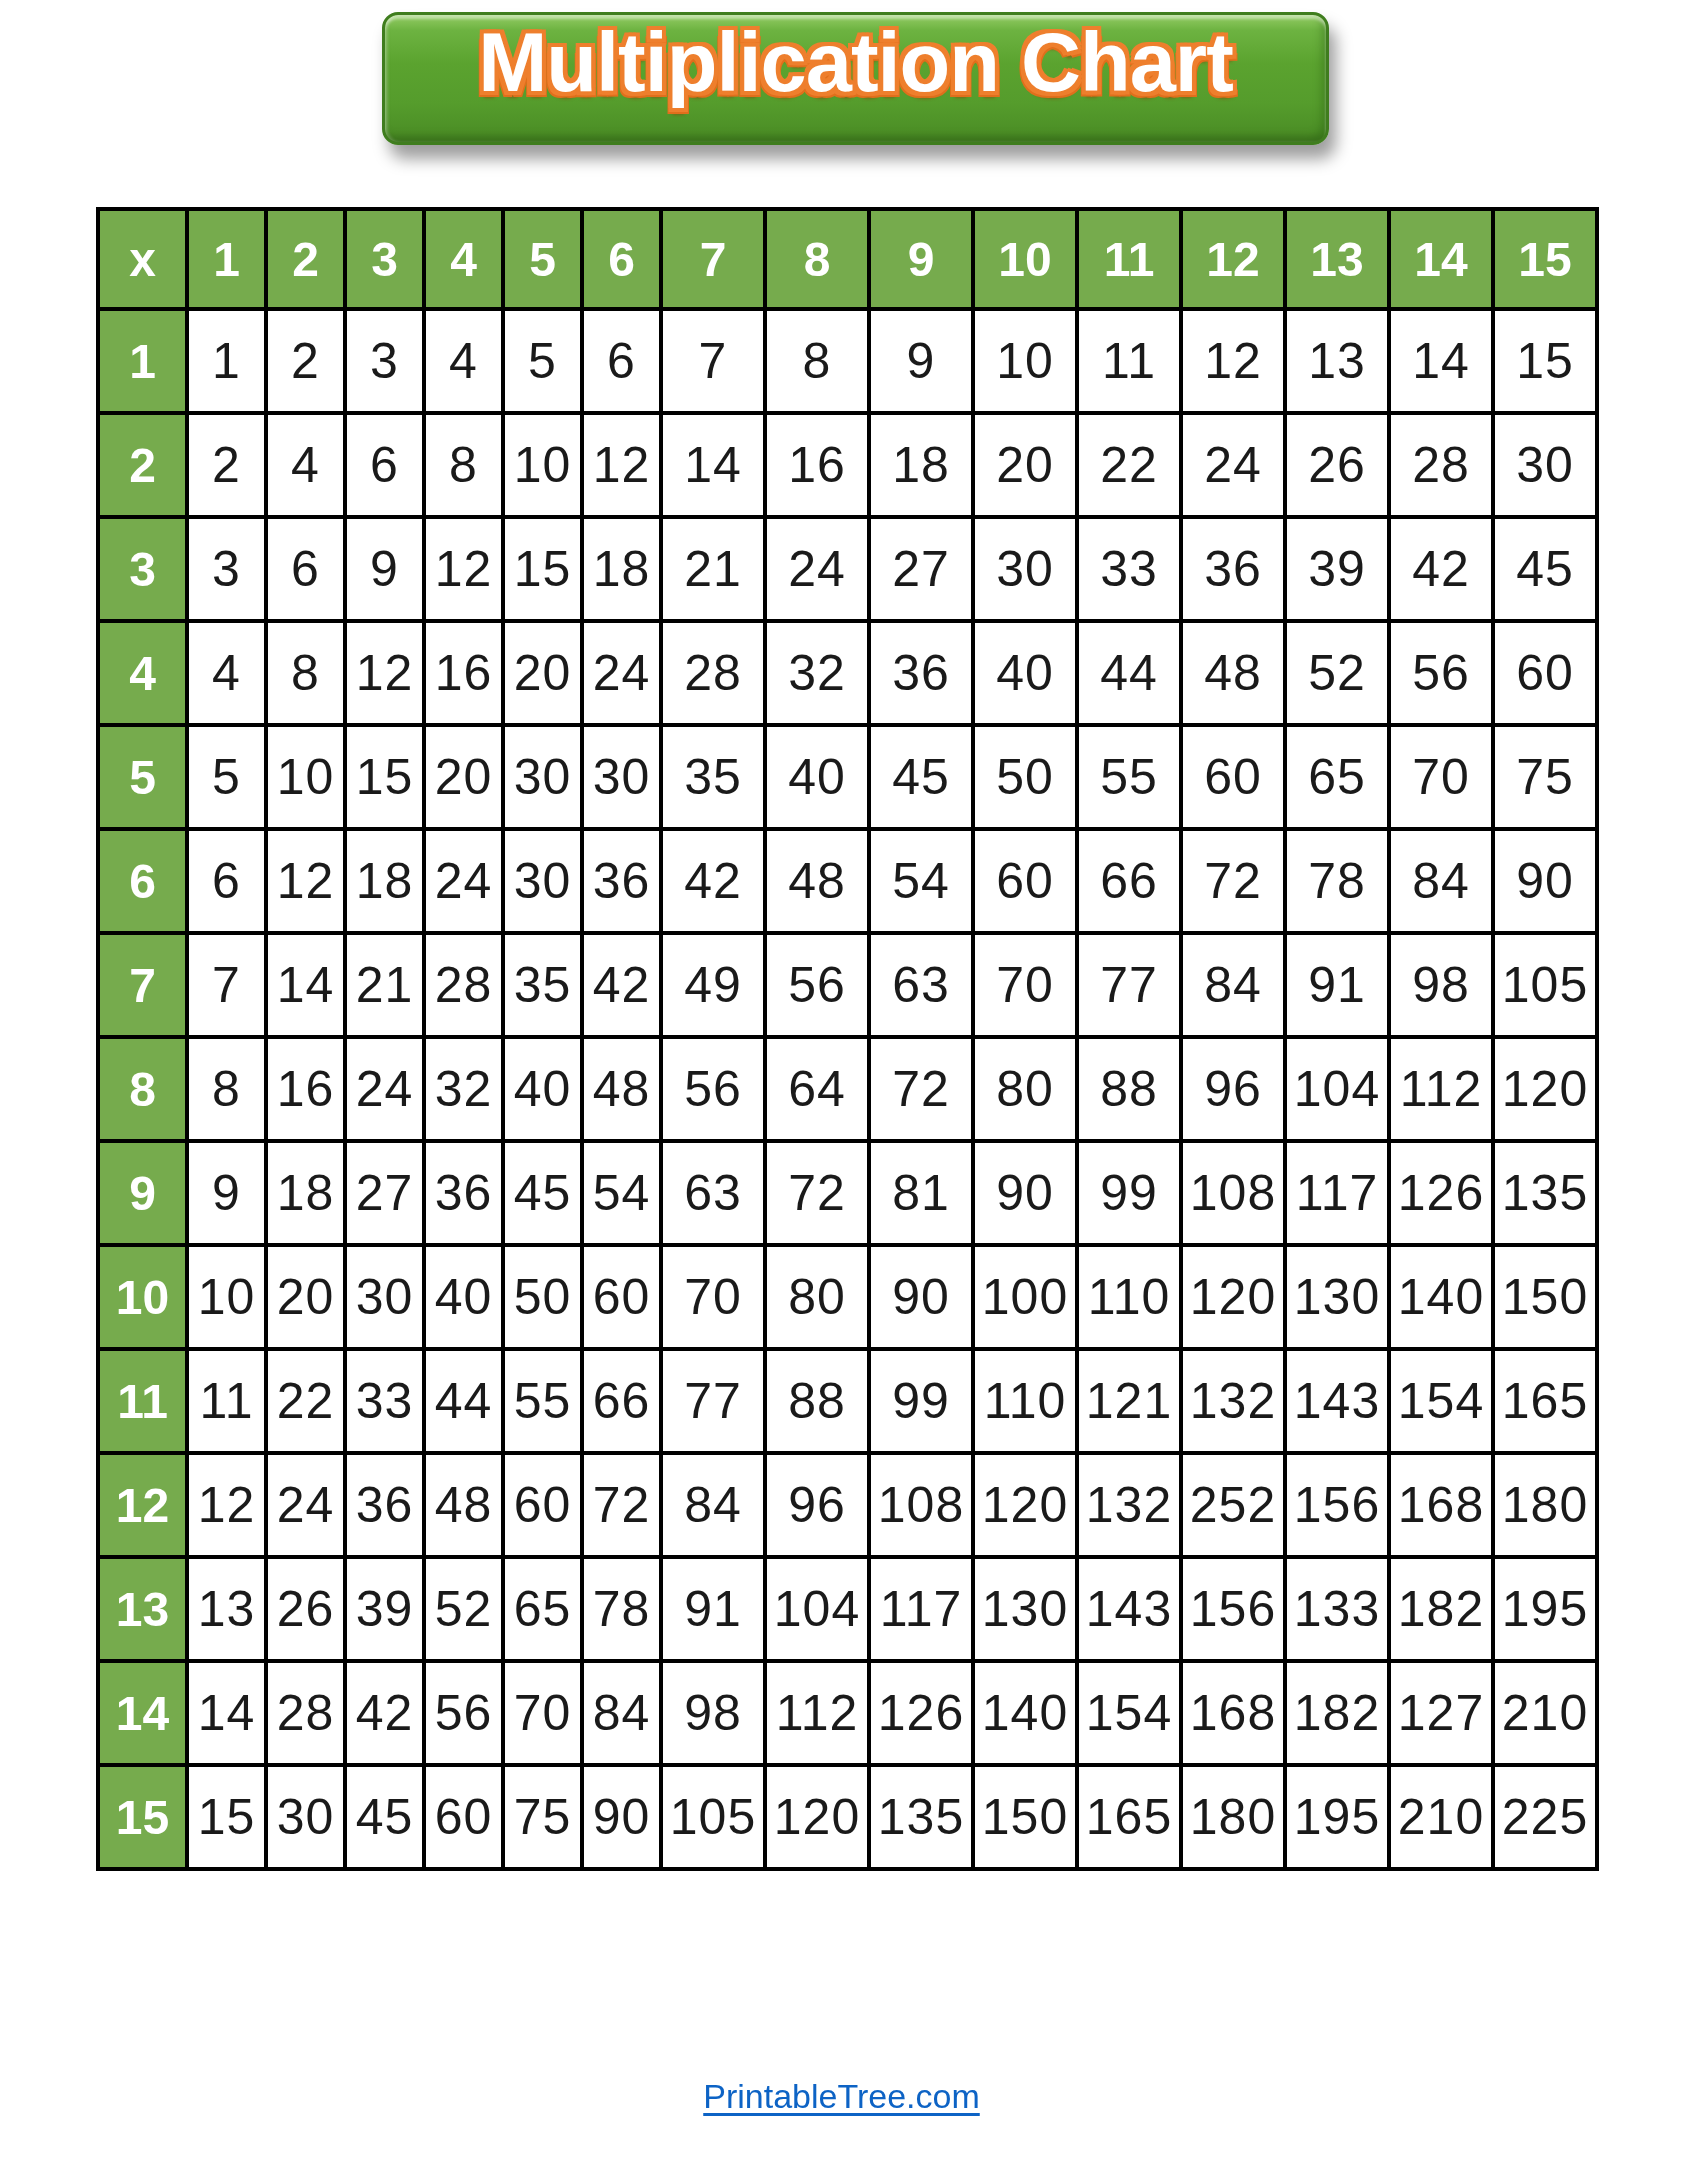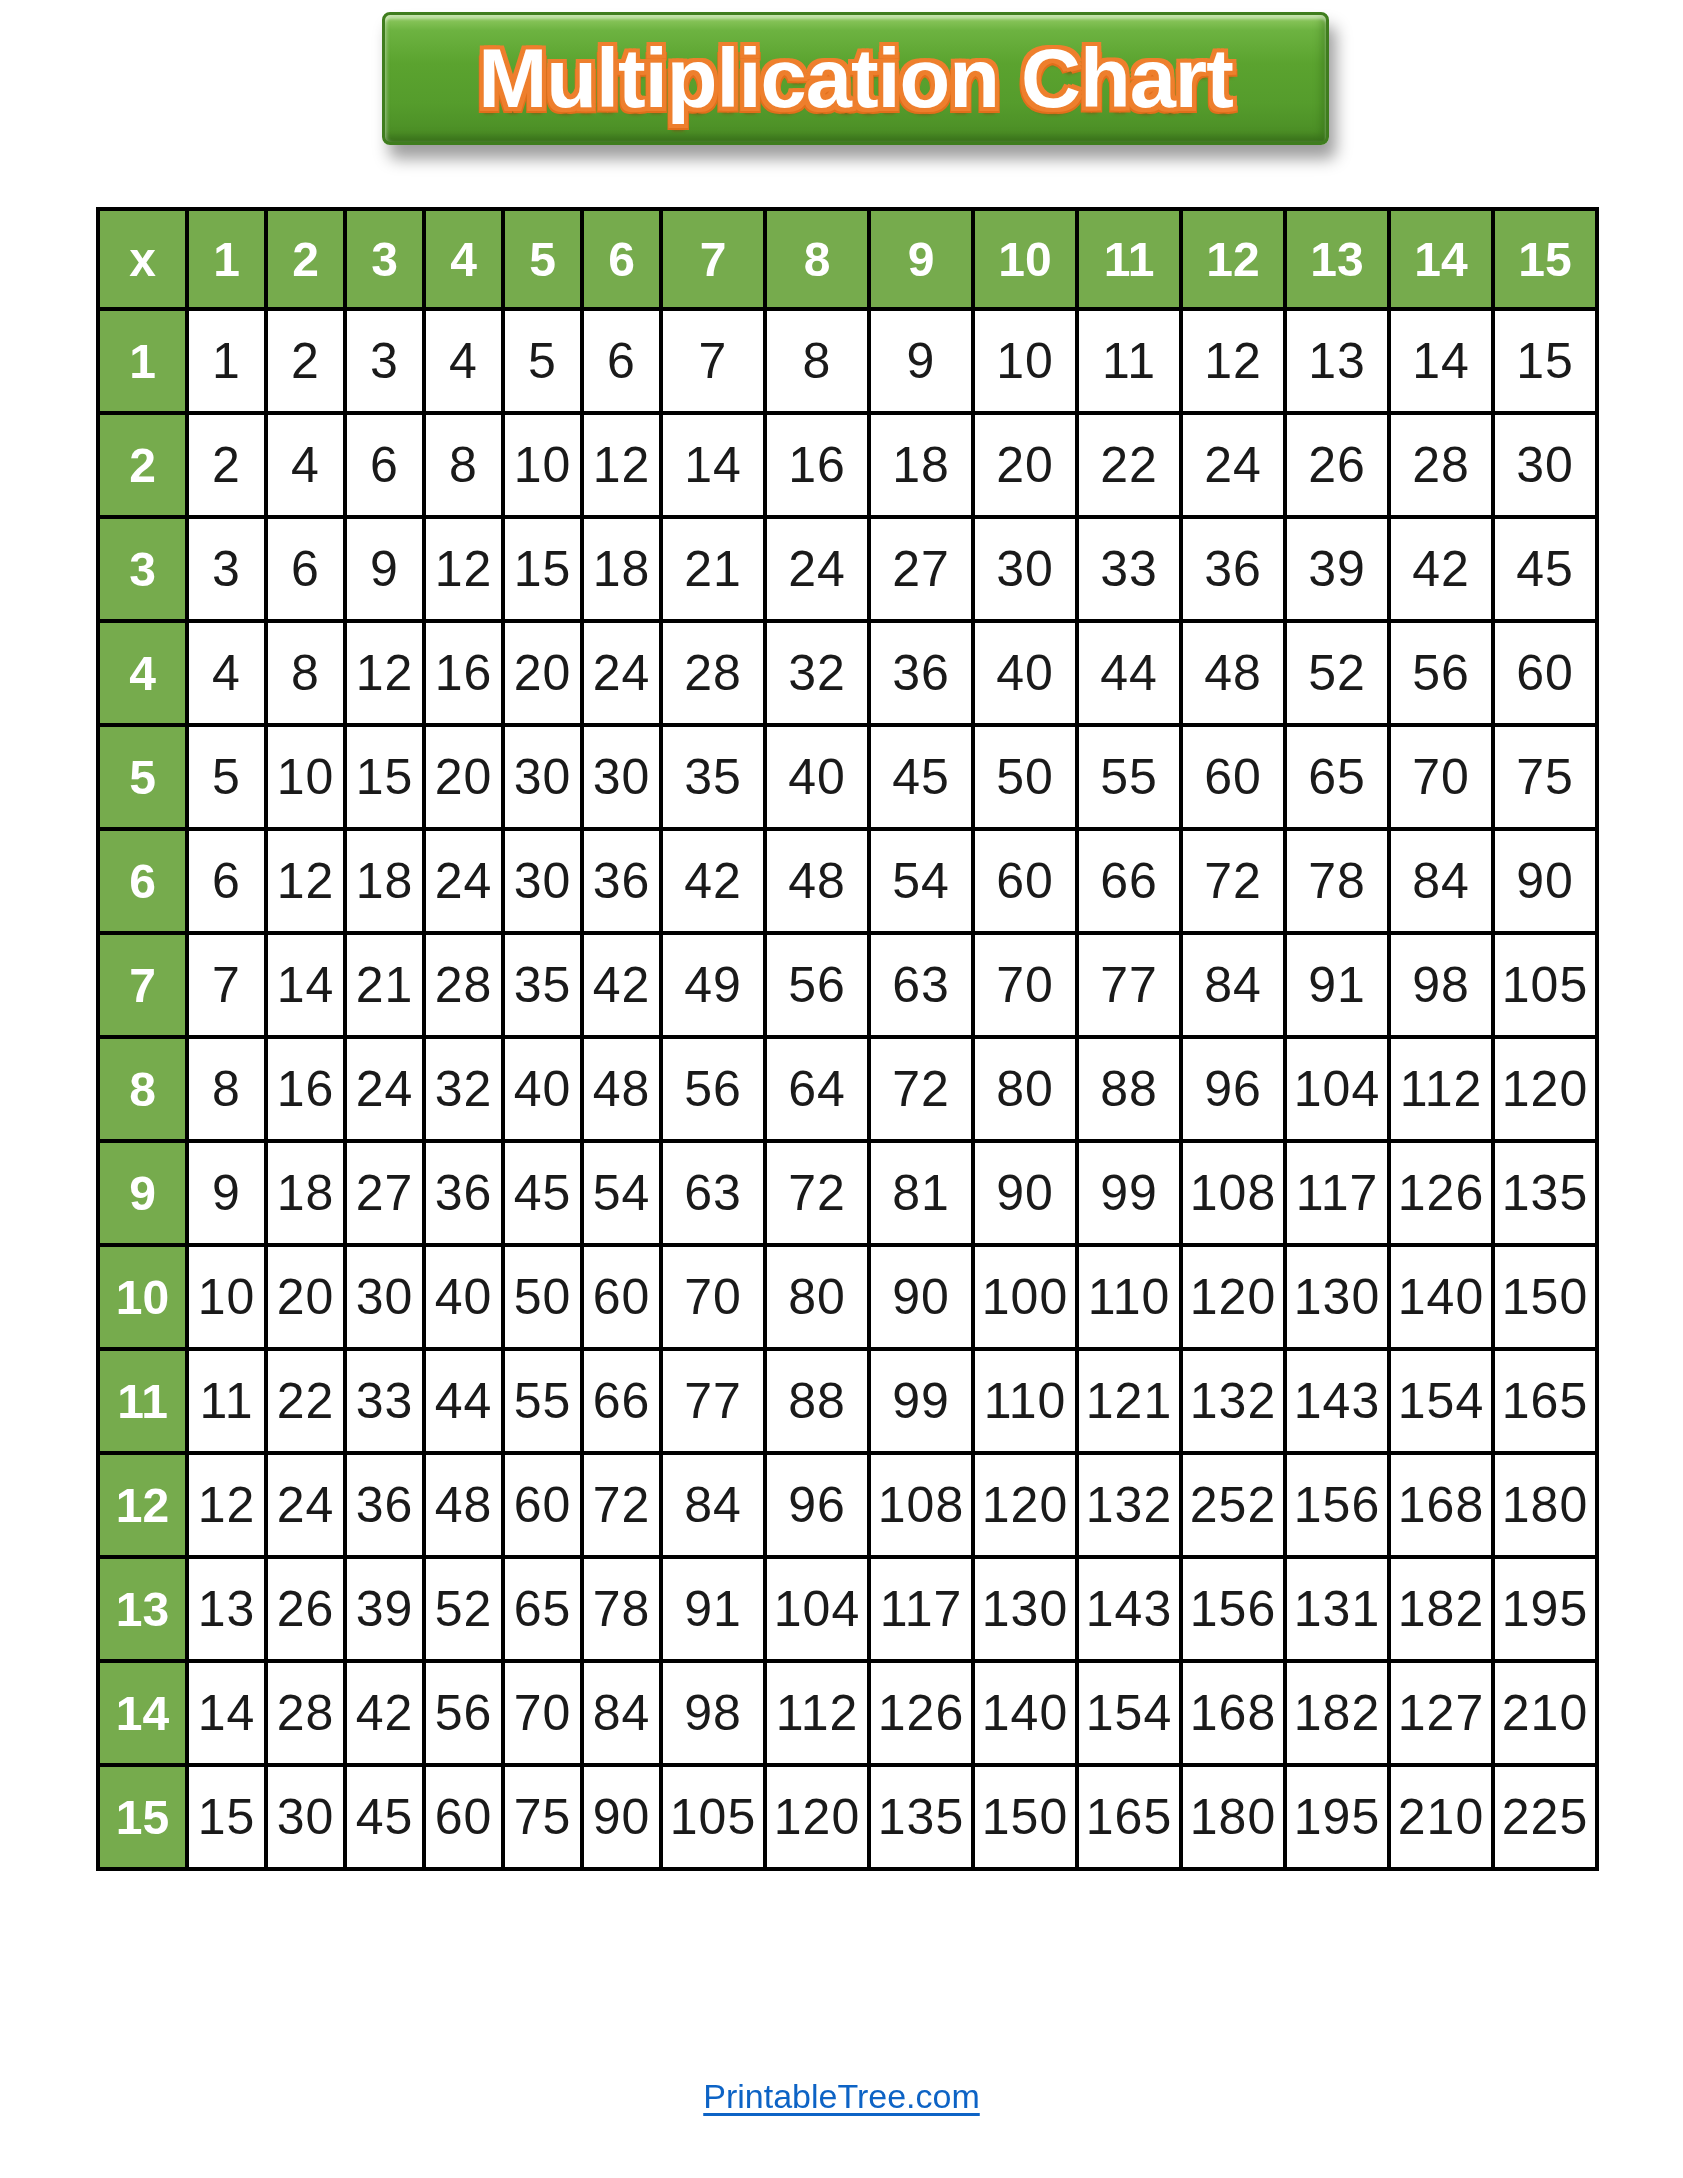--- a/index.html
+++ b/index.html
@@ -16,32 +16,31 @@
     overflow: hidden;
   }
 
   
   .banner {
     position: absolute;
     left: 382px;
     top: 12px;
     width: 941px;
     height: 127px;
-    border-radius: 8px;
+    border-radius: 16px;
     border: 3px solid #3f7d1e;
     background: linear-gradient(180deg,
       #93cc64 0%, #6db341 12%, #5ba32f 38%,
       #559c2c 70%, #4c8f26 92%, #457f22 100%);
     box-shadow:
       inset 0 4px 3px rgba(255,255,255,0.45),
       inset 3px 0 3px rgba(255,255,255,0.18),
       inset -4px -5px 8px rgba(30,80,10,0.35),
       7px 14px 16px rgba(0,0,0,0.38);
     display: flex;
-    align-items: center;
     justify-content: center;
   }
   .banner-title {
     font-size: 83px;
     font-weight: bold;
     letter-spacing: -1px;
     color: #ffffff;
     white-space: nowrap;
     text-shadow:
       -4px -4px 0 #ee7f2d,  0 -4px 0 #ee7f2d,  4px -4px 0 #ee7f2d,
@@ -382,21 +381,21 @@
             <td>39</td>
             <td>52</td>
             <td>65</td>
             <td>78</td>
             <td>91</td>
             <td>104</td>
             <td>117</td>
             <td>130</td>
             <td>143</td>
             <td>156</td>
-            <td>131</td>
+            <td>133</td>
             <td>182</td>
             <td>195</td>
           </tr>
           <tr>
             <th>14</th>
             <td>14</td>
             <td>28</td>
             <td>42</td>
             <td>56</td>
             <td>70</td>

